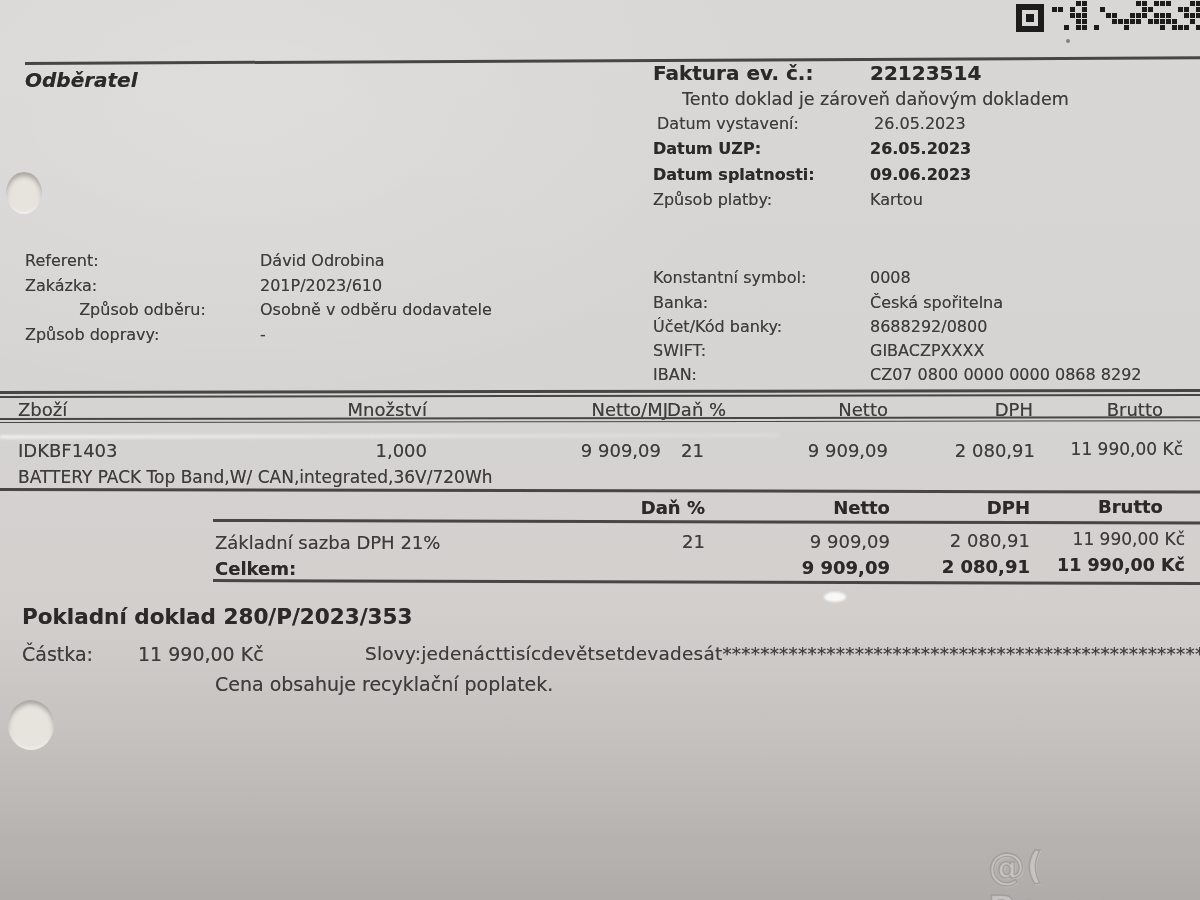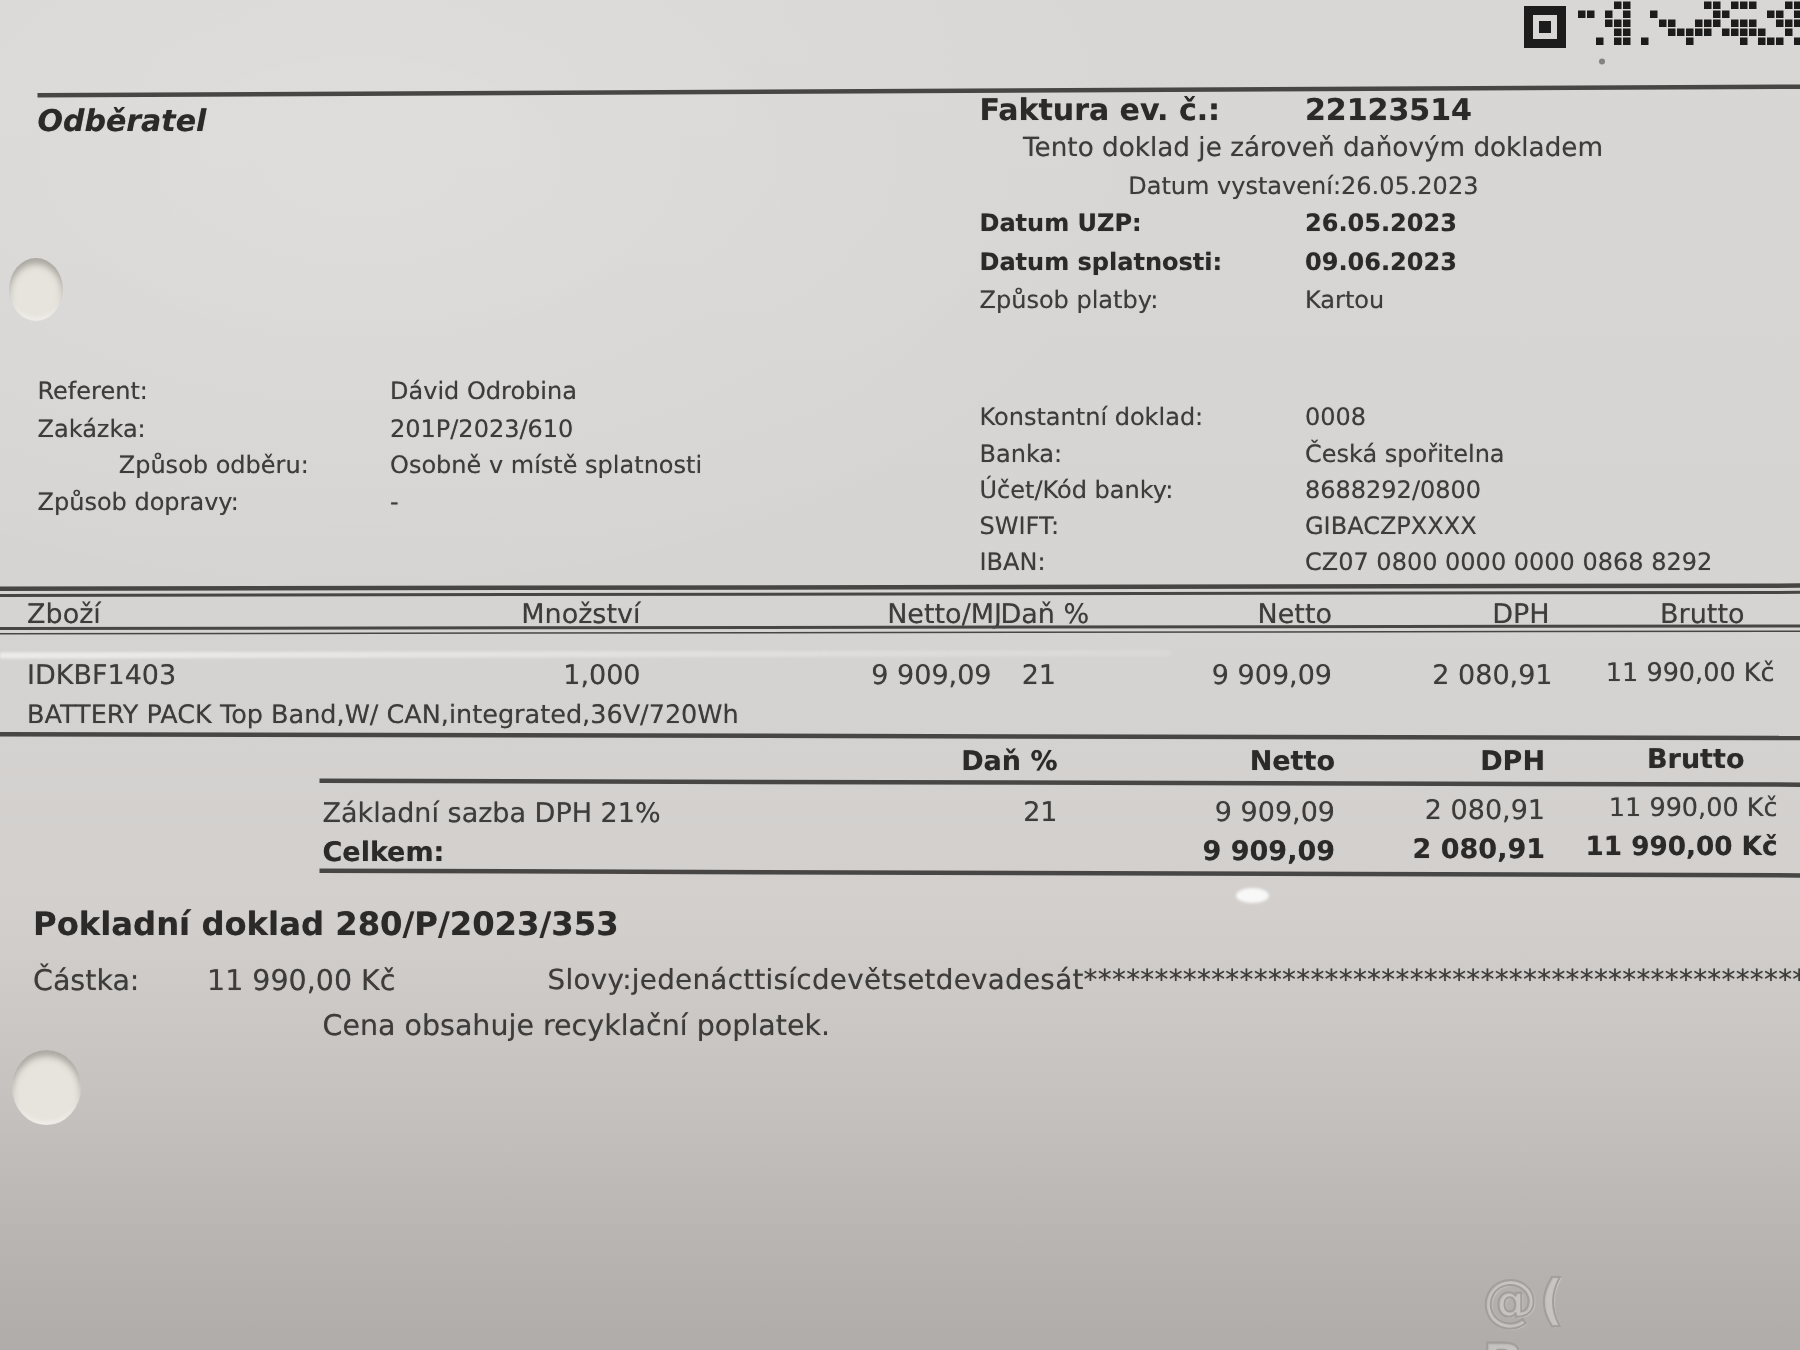--- a/index.html
+++ b/index.html
@@ -107,21 +107,21 @@
   <div class="txt b" style="left:25px;top:68px;font-size:20px;font-style:italic;">Odběratel</div>
 
   <div class="hole" style="left:6px;top:172px;width:36px;height:42px;"></div>
   <div class="hole" style="left:8px;top:700px;width:46px;height:50px;"></div>
 
   <div class="kv" style="left:653px;top:61px;font-size:20px;">
     <span class="k b">Faktura ev. č.:</span>
     <span class="b">22123514</span>
   </div>
   <div class="txt sm" style="left:682px;top:89px;">Tento doklad je zároveň daňovým dokladem</div>
-  <div class="kv" style="left:677px;top:114px;text-align:right;">
+  <div class="kv" style="left:657px;top:114px;">
     <span class="k">Datum vystavení:</span>
     <span>26.05.2023</span>
   </div>
   <div class="kv" style="left:653px;top:139px;">
     <span class="k b">Datum UZP:</span>
     <span class="b">26.05.2023</span>
   </div>
   <div class="kv" style="left:653px;top:165px;">
     <span class="k b">Datum splatnosti:</span>
     <span class="b">09.06.2023</span>
@@ -134,29 +134,29 @@
   <div class="kv left" style="left:25px;top:251px;">
     <span class="k">Referent:</span>
     <span>Dávid Odrobina</span>
   </div>
   <div class="kv left" style="left:25px;top:276px;">
     <span class="k">Zakázka:</span>
     <span>201P/2023/610</span>
   </div>
   <div class="kv left" style="left:25px;top:300px;text-align:center;">
     <span class="k">Způsob odběru:</span>
-    <span>Osobně v místě splatnosti</span>
+    <span>Osobně v odběru dodavatele</span>
   </div>
   <div class="kv left" style="left:25px;top:325px;">
     <span class="k">Způsob dopravy:</span>
     <span>-</span>
   </div>
 
   <div class="kv" style="left:653px;top:268px;">
-    <span class="k">Konstantní doklad:</span>
+    <span class="k">Konstantní symbol:</span>
     <span>0008</span>
   </div>
   <div class="kv" style="left:653px;top:293px;">
     <span class="k">Banka:</span>
     <span>Česká spořitelna</span>
   </div>
   <div class="kv" style="left:653px;top:317px;align-items:center;">
     <span class="k">Účet/Kód banky:</span>
     <span>8688292/0800</span>
   </div>

